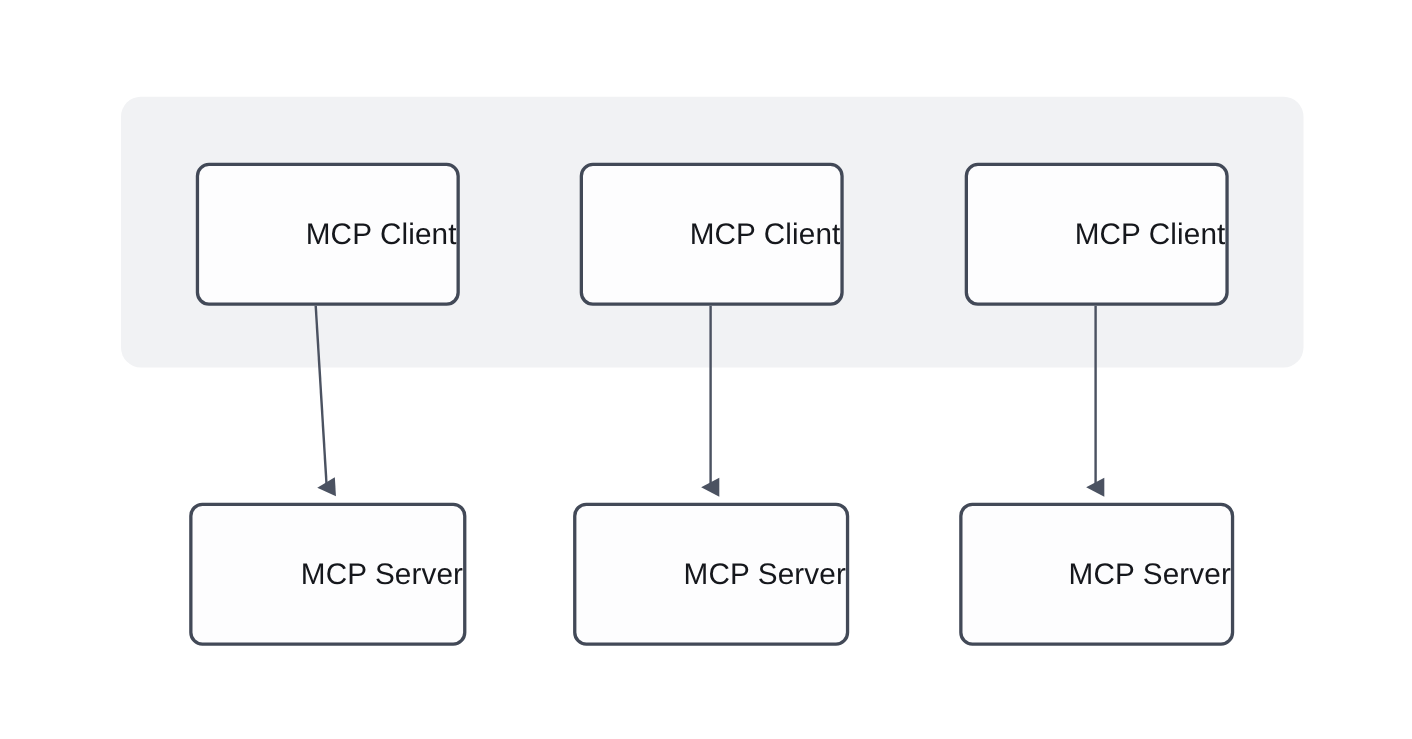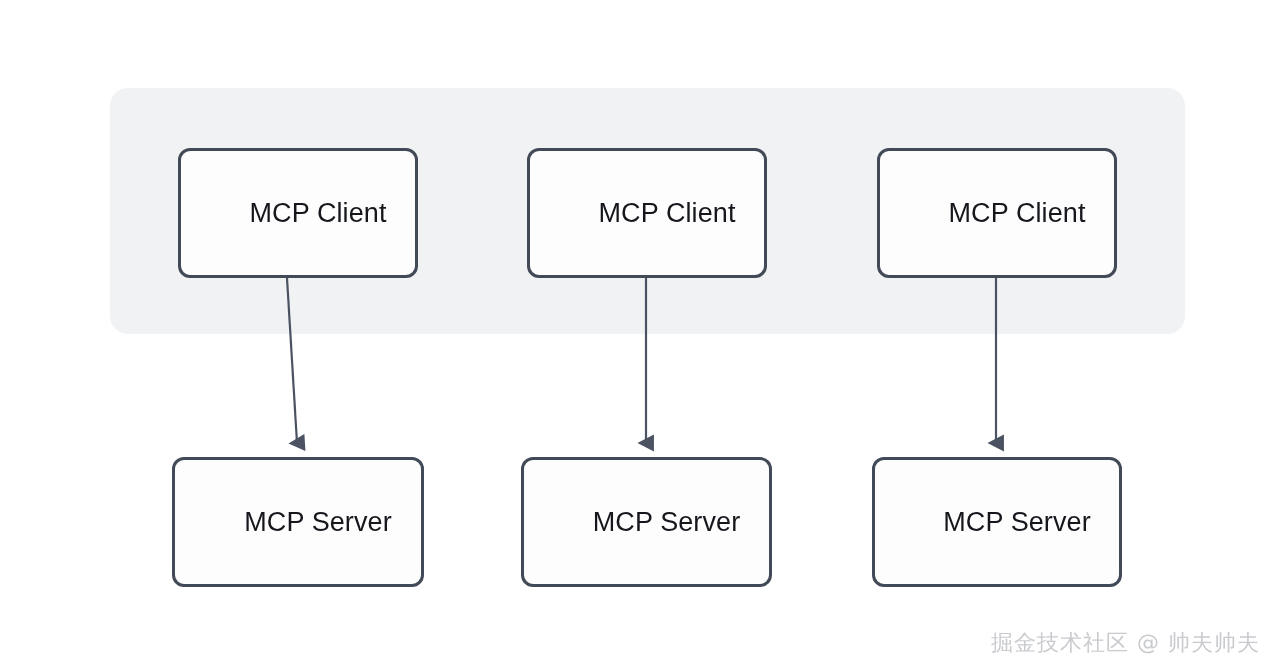--- a/index.html
+++ b/index.html
@@ -58,21 +58,21 @@
 
   
   .node {
     position: absolute;
     box-sizing: border-box;
     background: #fdfdfe;
     border: 3px solid #424957;
     border-radius: 12px;
     display: flex;
     align-items: center;
-    justify-content: center;
+    justify-content: flex-end;
     padding-left: 40px;
   }
   .node .node-label {
     font-size: 27px;
     line-height: 32px;
     color: #15171c;
     letter-spacing: 0.1px;
     white-space: nowrap;
   }
 
@@ -145,15 +145,14 @@
       </marker>
     </defs>
 
     <line x1="287" y1="278" x2="297" y2="443" stroke="#4b5261" stroke-width="2.2" marker-end="url(#arrowhead)"></line>
 
     <line x1="646" y1="278" x2="646" y2="443" stroke="#4b5261" stroke-width="2.2" marker-end="url(#arrowhead)"></line>
 
     <line x1="996" y1="278" x2="996" y2="443" stroke="#4b5261" stroke-width="2.2" marker-end="url(#arrowhead)"></line>
   </svg>
 
-  <div class="watermark">掘金技术社区 @ 帅夫帅夫</div>
 
 </div>
 
 </body></html>

